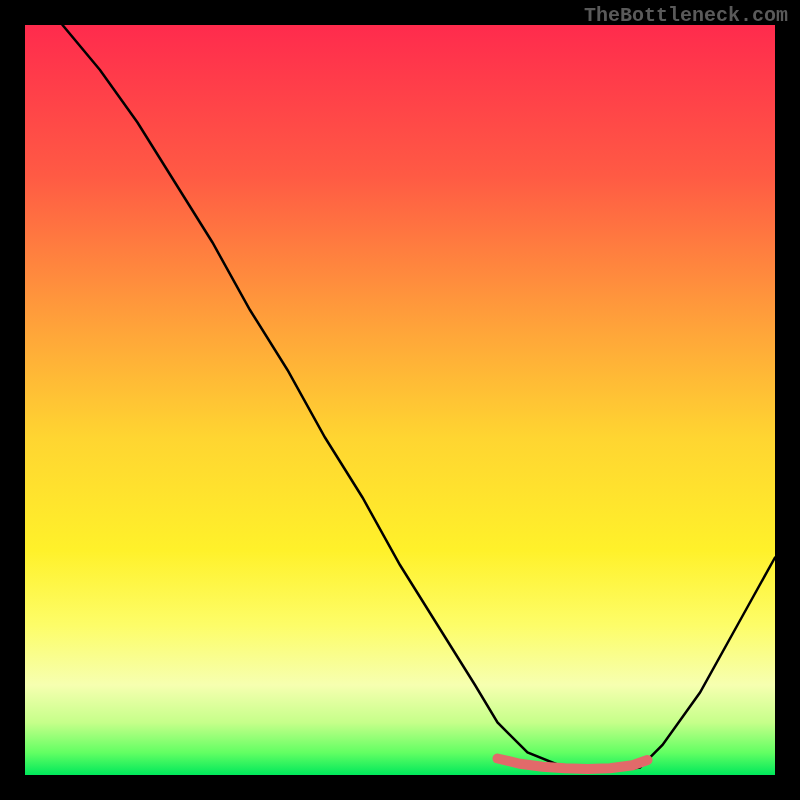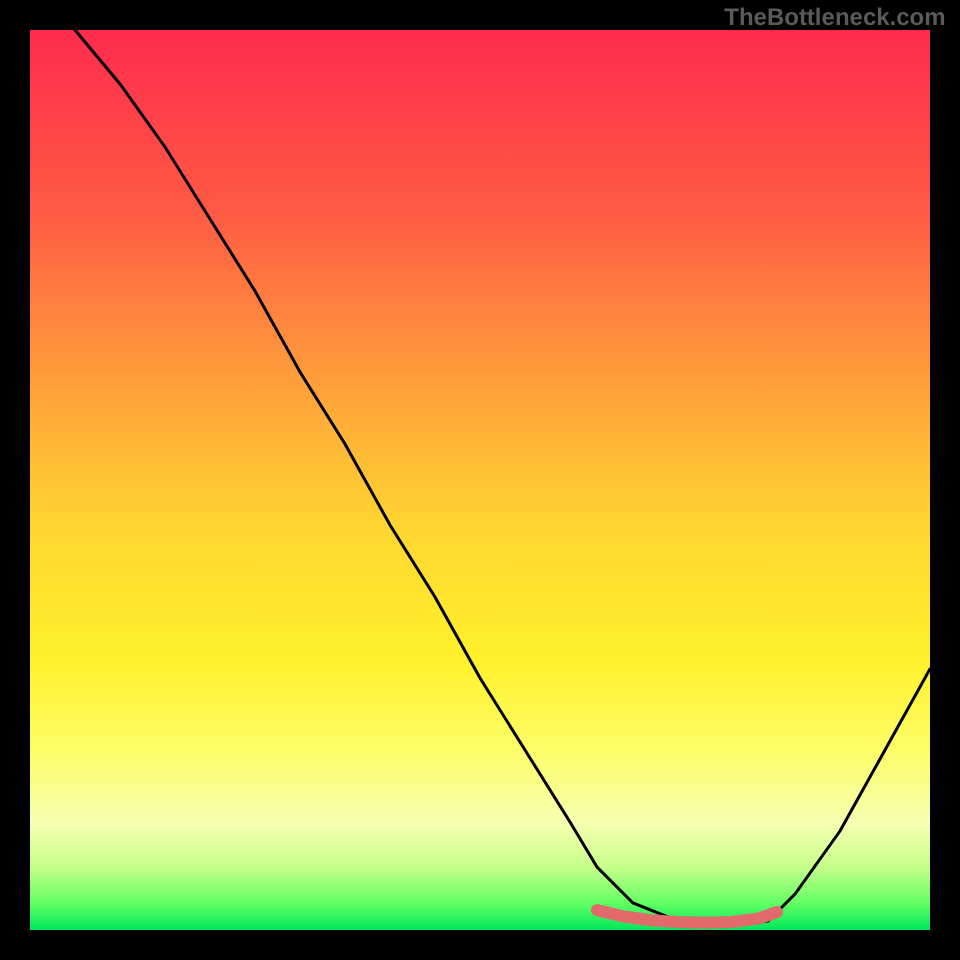--- a/index.html
+++ b/index.html
@@ -11,20 +11,21 @@
     font-family: Arial, sans-serif;
   }
   .watermark {
     position: absolute;
     top: 4px;
     right: 12px;
     color: #5a5a5a;
     font-size: 20px;
     font-weight: bold;
     z-index: 10;
+    font-family: Liberation Mono, monospace;
   }
   .plot-area {
     position: absolute;
     left: 25px;
     top: 25px;
     width: 750px;
     height: 750px;
     background: linear-gradient(to bottom,
       #ff2b4d 0%,
       #ff5a44 20%,

